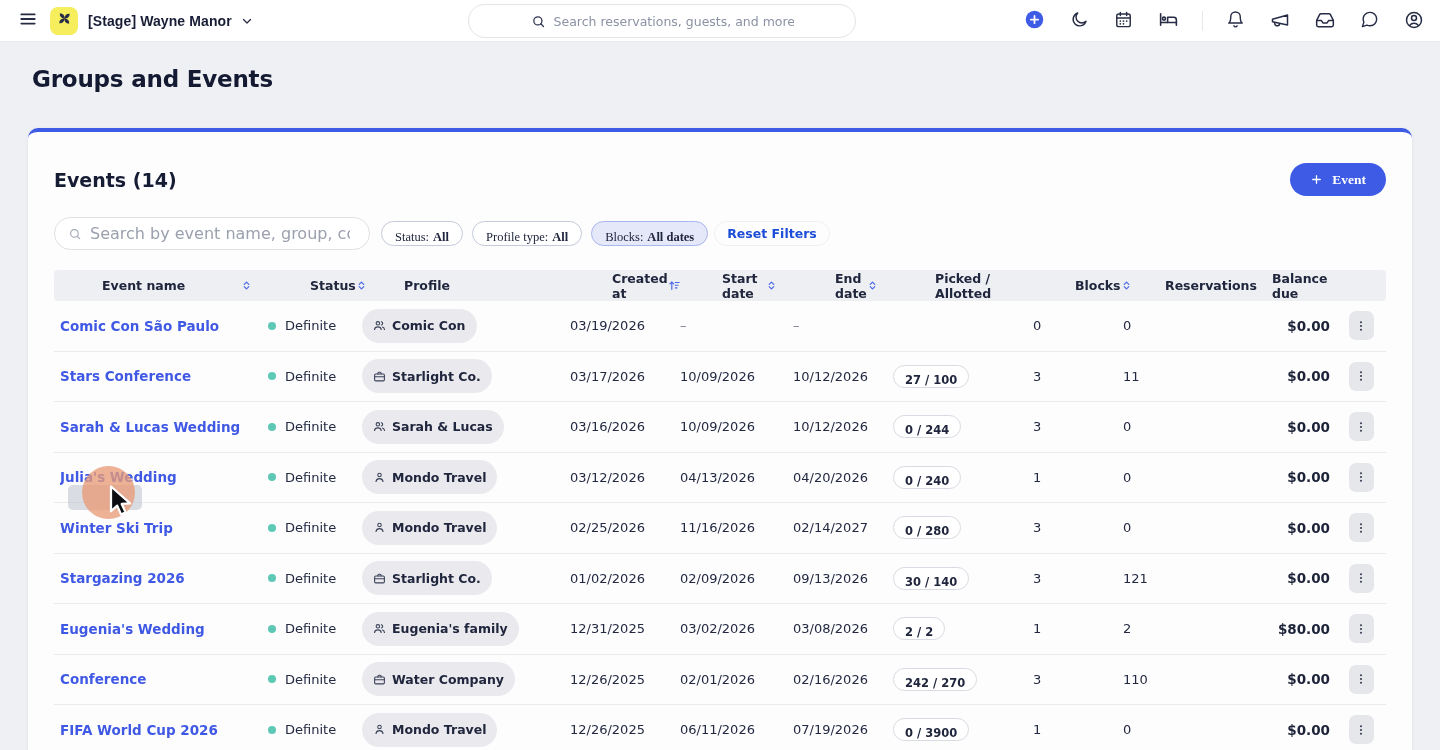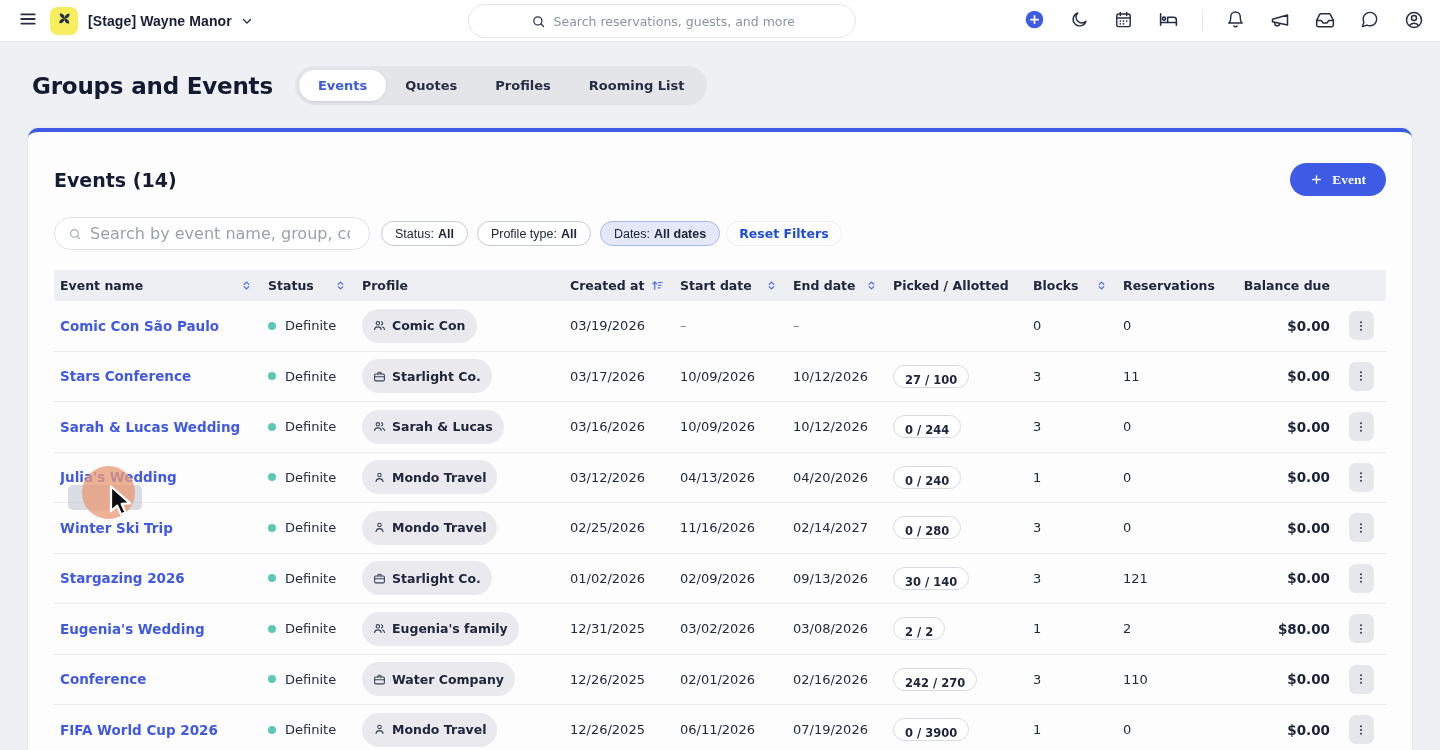--- a/index.html
+++ b/index.html
@@ -52,33 +52,33 @@
   }
   .filter-row{ margin-top:21px; display:flex; align-items:center; height:33px; }
   .panel-search{
     width:316px; height:33px; border:1px solid #dfe1e6; border-radius:999px; background:#fff;
     display:flex; align-items:center; gap:8px; padding:0 13px; color:#a2a8b5;
   }
   .panel-search input{ border:none; outline:none; font-size:16px; width:260px; background:transparent; color:#3a4054; font-family:inherit; }
   .panel-search input::placeholder{ color:#9aa0ad; }
   .chips{ display:flex; align-items:center; gap:9px; margin-left:11px; }
   .chip{
-    height:25px; padding:0 13px; border-radius:999px; border:1px solid #c5cada; background:#fff;
-    font-family:Liberation Sans, sans-serif; font-size:12.5px; color:#20263d; cursor:pointer; display:flex; align-items:center; gap:4px;
+    height:25px; padding:8px 13px; border-radius:999px; border:1px solid #c5cada; background:#fff;
+    font-family:Liberation Serif, serif; font-size:12.5px; color:#20263d; cursor:pointer; display:flex; align-items:flex-start; gap:4px;
   }
   .chip b{ font-weight:700; }
   .chip-hl{ background:#e4e8f9; border-color:#aab6ec; }
   .reset-btn{
     margin-left:6px; height:25px; padding:0 12px; border-radius:999px; border:1px solid #eef0f3;
     background:transparent; font-family:inherit; font-size:12.5px; font-weight:600; color:#1d4ed8; cursor:pointer;
   }
   
   .grid{ display:grid; grid-template-columns:214px 94px 208px 110px 113px 100px 140px 90px 107px 106px 50px; align-items:center; }
   .thead{ margin-top:20px; height:31px; background:#edeff3; border-radius:4px; font-size:12.5px; font-weight:700; color:#20263d; }
-  .th{ display:flex; align-items:center; height:100%; }
+  .th{ display:flex; align-items:center; height:100%;margin-left:42px; }
   .th:first-child{ padding-left:6px; }
   .th .sort{ margin-left:auto; margin-right:16px; display:flex; align-items:center; }
   .th.right{ justify-content:flex-end; padding-right:6px; }
   .trow{ height:50.5px; border-bottom:1px solid #eaebef; font-size:13px; color:#232941; }
   .cell{ display:flex; align-items:center; min-width:0; }
   .cell:first-child{ padding-left:6px; }
   .event-link{ color:#4059e4; font-weight:700; font-size:13.5px; text-decoration:none; cursor:pointer; white-space:nowrap; overflow:hidden; }
   .dot{ width:8px; height:8px; border-radius:50%; background:#5dc9b5; margin-right:9px; flex:none; }
   .profile-pill{
     display:inline-flex; align-items:center; gap:6px; background:#eaeaee; border-radius:999px;
@@ -193,26 +193,20 @@
             <circle cx="12" cy="12" r="9"></circle>
             <circle cx="12" cy="9.5" r="3"></circle>
             <path d="M6.8 18.4a6.5 6.5 0 0 1 10.4 0"></path>
           </svg></span>
     </button>
   </div>
 </header>
 
 <div class="page-head">
   <h1 class="page-title">Groups and Events</h1>
-  <nav class="tab-group">
-      <button class="tab active">Events</button>
-      <button class="tab">Quotes</button>
-      <button class="tab">Profiles</button>
-      <button class="tab">Rooming List</button>
-    </nav>
 </div>
 
 <section class="card">
   <div class="card-head">
     <h2 class="panel-title">Events (14)</h2>
     <button class="add-btn">
       <span style="display:flex;">
           <svg width="13" height="13" viewBox="0 0 24 24" fill="none" stroke="#fff" stroke-width="2.4" stroke-linecap="round">
             <path d="M12 5v14M5 12h14"></path>
           </svg>
@@ -234,21 +228,21 @@
     <div class="chips">
         <button class="chip">
           <span>Status:</span>
           <b>All</b>
         </button>
         <button class="chip">
           <span>Profile type:</span>
           <b>All</b>
         </button>
         <button class="chip chip-hl">
-          <span>Dates:</span>
+          <span>Blocks:</span>
           <b>All dates</b>
         </button>
       </div>
     <button class="reset-btn">Reset Filters</button>
   </div>
 
   <div class="thead grid">
       <div class="th">
         <span>Event name</span>
         <span class="sort">

